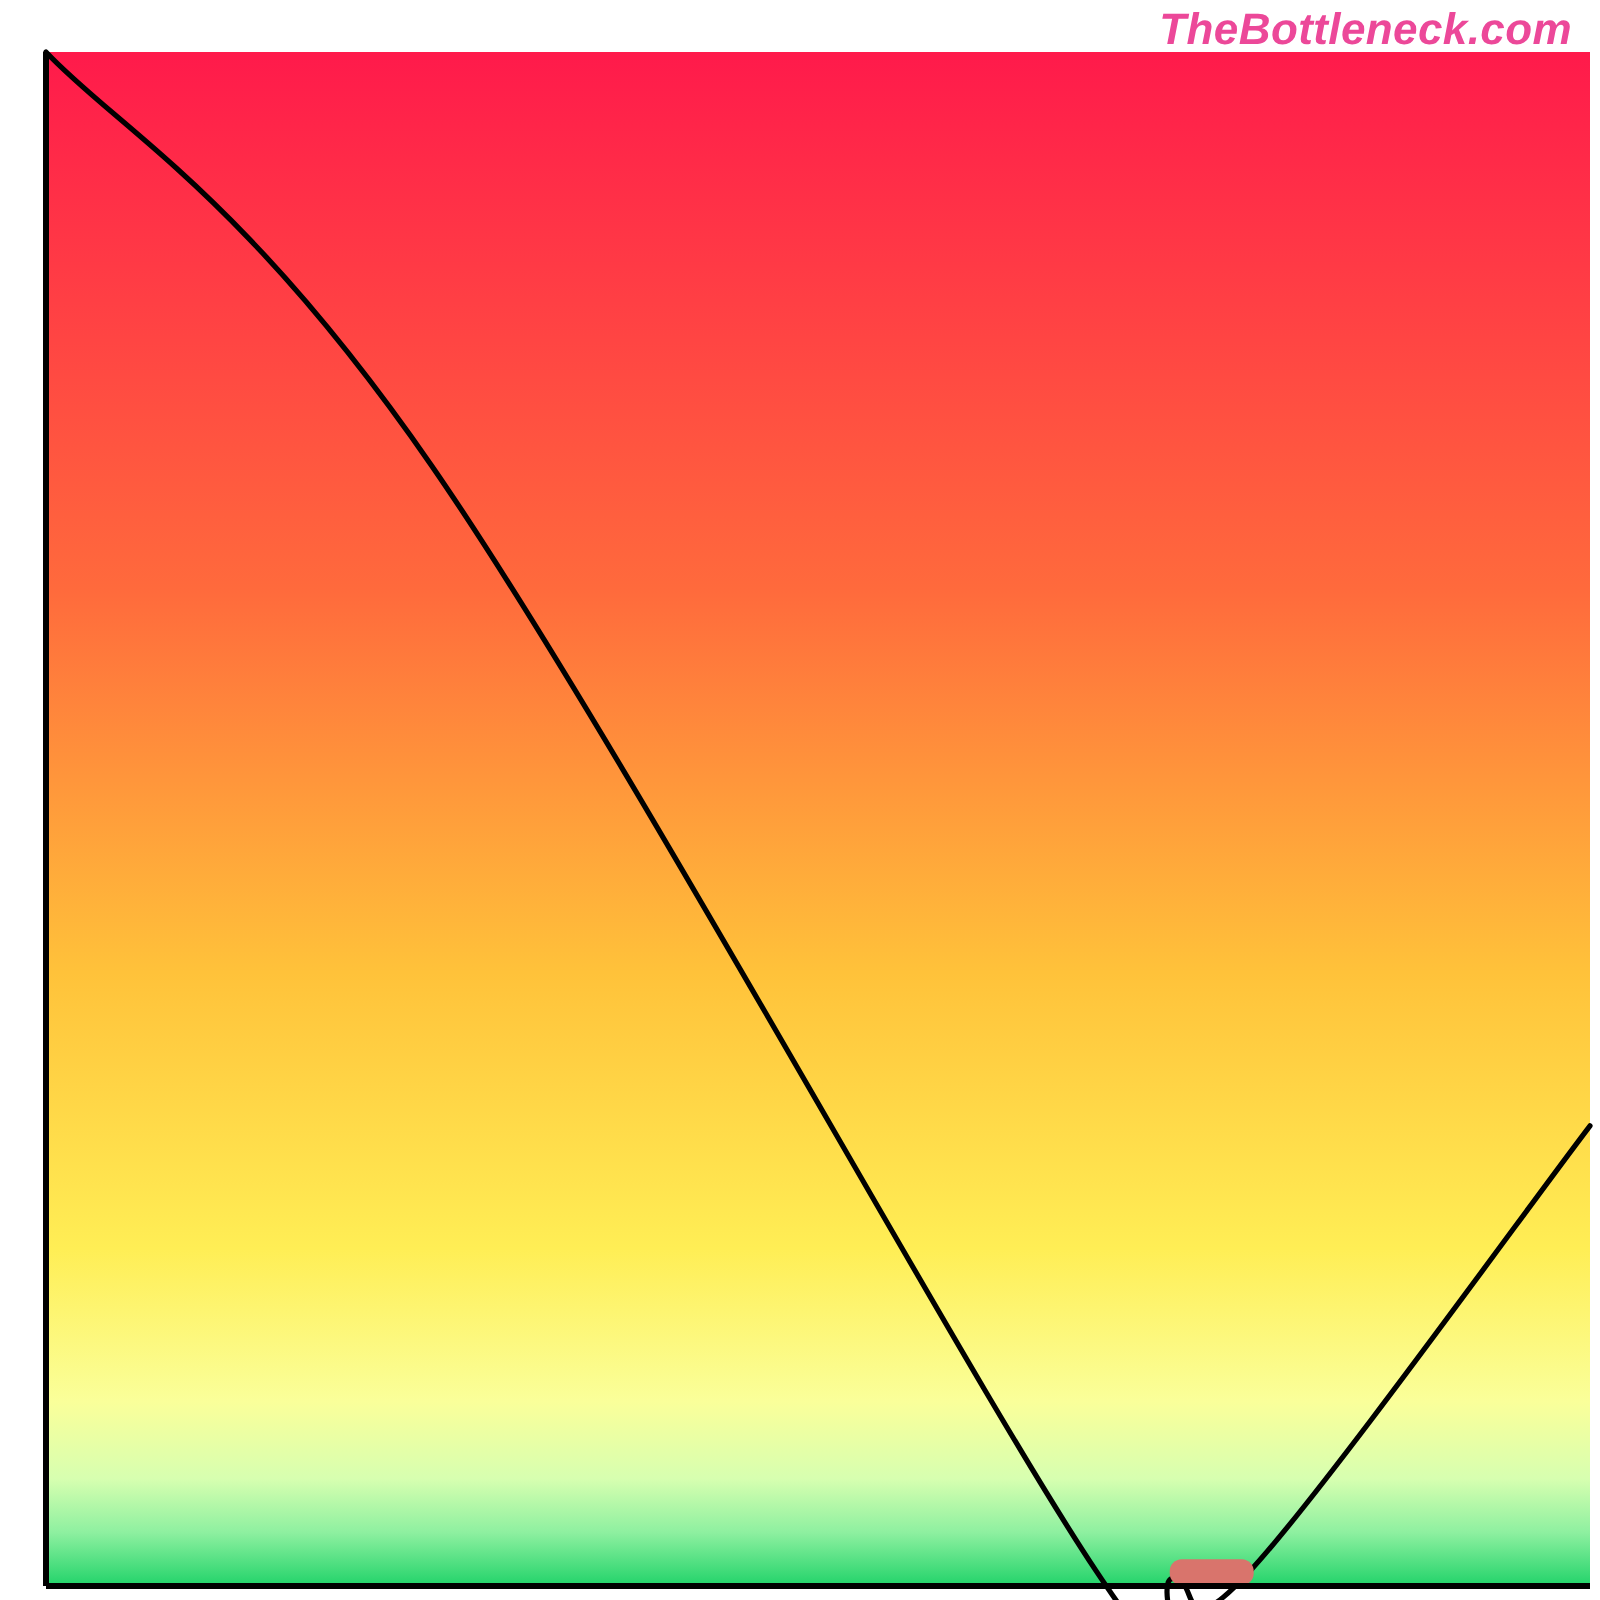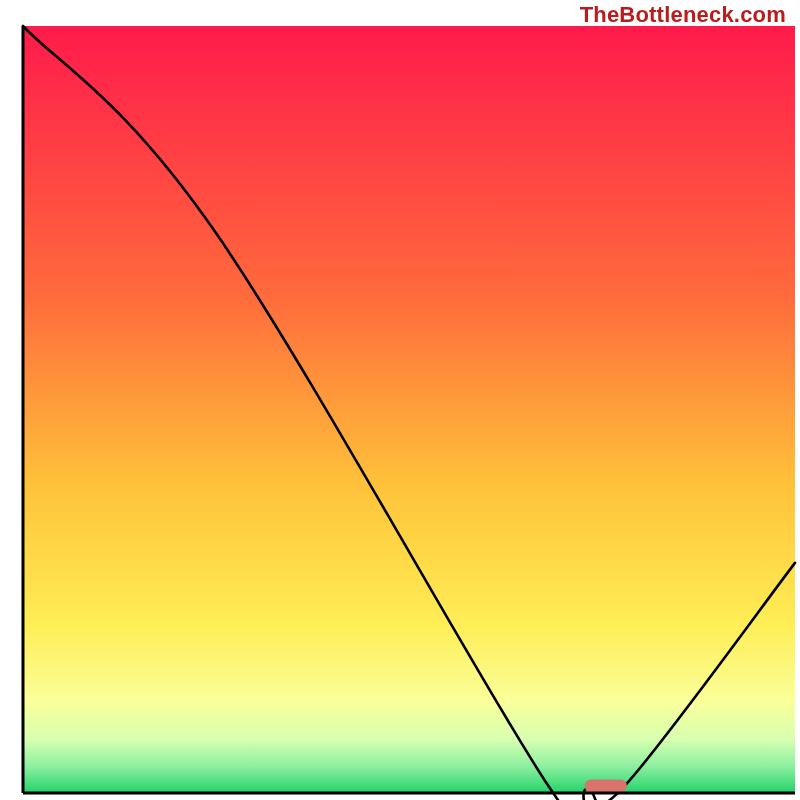--- a/index.html
+++ b/index.html
@@ -15,22 +15,23 @@
     width: 800px;
     height: 800px;
   }
   .watermark {
     position: absolute;
     top: 2px;
     right: 14px;
     font-family: Arial, Helvetica, sans-serif;
     font-size: 22px;
     font-weight: 600;
-    color: #b91c1c;
+    color: #ec4899;
     letter-spacing: 0.2px;
+    font-style: italic;
   }
   svg {
     display: block;
   }
 </style>
 </head>
 <body>
 <div class="wrap">
 
 <svg id="chart-svg" width="800" height="800" viewBox="0 0 800 800">

